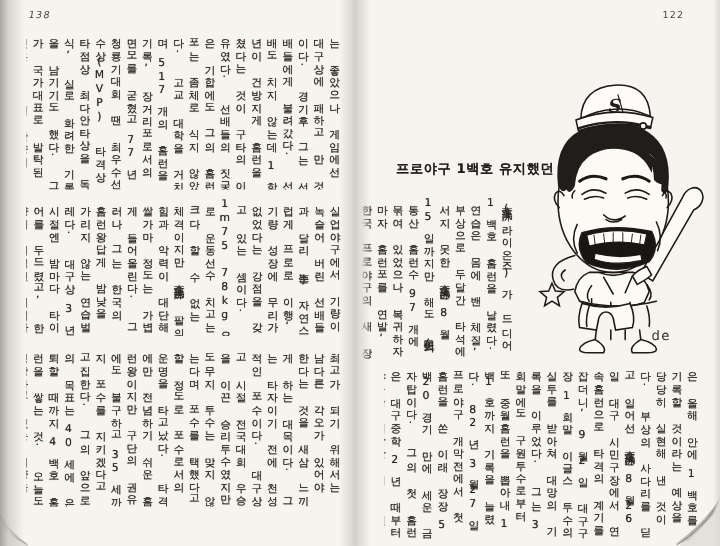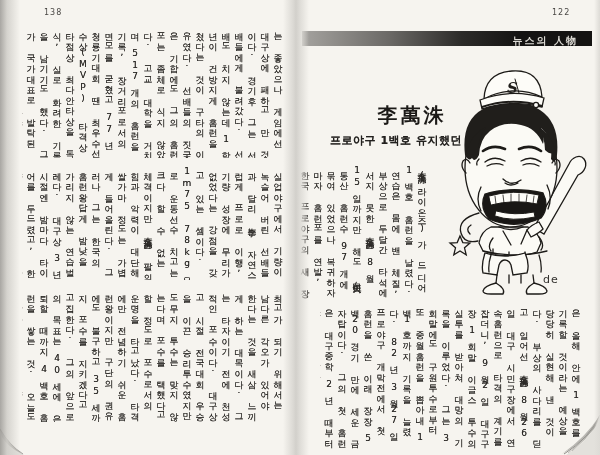--- a/index.html
+++ b/index.html
@@ -10,21 +10,21 @@
   
   .edge-shade{position:absolute;left:0;top:0;width:20px;height:455px;
       background:linear-gradient(90deg,#9b9995 0%,#cfcdc8 35%,rgba(246,244,239,0) 100%);
       opacity:.85;}
   .spine{position:absolute;left:283px;top:0;width:26px;height:455px;
       background:linear-gradient(90deg,rgba(0,0,0,0) 0%,#dedcd7 35%,#d2d0cb 50%,#dedcd7 65%,rgba(0,0,0,0) 100%);}
   .right-edge{position:absolute;right:0;top:0;width:6px;height:455px;
       background:linear-gradient(270deg,#dddbd6,rgba(246,244,239,0));}
 
   .pagenum{position:absolute;font-size:8px;color:#4a4845;letter-spacing:1px;}
-  .pagenum-left{left:44px;top:8px;}
+  .pagenum-left{left:24px;top:8px;font-style:italic;}
   .pagenum-right{left:552px;top:8px;}
 
   
   .vtext{position:absolute;writing-mode:vertical-rl;text-orientation:upright;
       font-size:9px;line-height:13px;letter-spacing:1.5px;color:#2b2926;
       overflow:hidden;text-shadow:0 0 .6px rgba(40,38,35,.75);}
   .lrow1{left:22px;top:26px;width:262px;height:132px;}
   .lrow2{left:22px;top:166px;width:262px;height:114px;}
   .lrow3{left:22px;top:288px;width:262px;height:134px;}
   .rblockA{left:300px;top:165px;width:128px;height:135px;}
@@ -53,25 +53,21 @@
 
 <div class="spread">
 
   <div class="pagenum pagenum-left">138</div>
   <div class="vtext lrow1">는 좋았으나 게임에선 대구상에 패하고 만 것이다. 경기후 그는 선배들에게 불려갔다. 선배도 치지 않는데 1학년이 건방지게 홈런을 쳤다는 것이 구타의 이유였다. 선배들의 짓궂은 기합에도 그의 홈런포는 좀체로 식지 않았다. 고교 대학을 거치며 517개의 홈런을 기록, 장거리포로서의 면모를 굳혔고 77년 청룡기대회 땐 최우수선수상(MVP) 타격상 타점상 최다안타상을 독식, 실로 화려한 기록을 남기기도 했다. 그가 국가대표로 발탁된 것은 79년 한양대 2년 시절. 실력도 있지만 그는 운도 억세게 좋은 선수다. 그가 소속했던 대구중 대구상 한양대는 항상 정상권을 유지했던 덕분에 자연스럽게 이름을 날릴 수 있었고, 프로야구 창설 시기와 대를 같이한 것이다.</div>
   <div class="vtext lrow2">실업야구에서 기량이 녹슬어 버린 선배들과 달리 李는 자연스럽게 프로로 이행, 기량 성장에 무리가 없었다는 강점을 갖고 있는 셈이다. 1m75 78kg으로 운동선수 치고는 크다 할 수 없는 체격이지만 李萬洙는 팔의 힘과 악력이 대단해 쌀가마 정도는 가볍게 들어올린다. 그러나 그는 한국의 홈런왕답게 밤낮을 가리지 않는 연습벌레다. 대구상 3년 시절엔 밤마다 타이어를 두드렸고, 한양대 시절엔 새벽마다 스윙을 거듭했다고 한다. 그런 연습은 프로무대에서도 계속되고 있다. 요즘도 새벽 5시에 일어나 2천회 이상의 배팅을 하고 난 후에야 아침을 먹는다는 것. 그만큼 한 분야에서 한국 최정상을</div>
   <div class="vtext lrow3">최고가 되기 위해서는 남다른 각오가 있어야 한다는 것을 새삼 느끼게 하는 대목이다. 그는 타자이기 전에 천성적인 포수이다. 대구상고 시절 전국대회 우승을 이끈 승리투수였지만 도무지 투수는 맞지 않는다며 포수를 택했다고 할 정도로 포수로서의 운명을 타고났다. 타격에만 전념하기 쉬운 홈런왕이지만 구단의 권유에도 불구하고 35세까지 포수를 지키겠다고 고집한다. 그의 앞으로의 목표는 40세에 은퇴할 때까지 4백호 홈런을 쌓는 것. 오늘도 성장하고 있는 기량을 볼 때 이 소망은 충분히 가능하리라는 생각이 든다. 미혼시절 부인의 권유로 교회에 나가기 시작, 지난해 12월엔 대구제일침례교회 집사가 됐다.●</div>
 
   <div class="pagenum pagenum-right">122</div>
 
-  <div class="section-band">
-    <span>뉴스의 人物</span>
-  </div>
 
-  <div class="article-title">李萬洙</div>
   <div class="article-subtitle">프로야구 1백호 유지했던</div>
 
   <div class="vtext rblockA">李萬洙(라이온즈)가 드디어 1백호 홈런을 날렸다. 연습은 몸에 밴 체질, 부상으로 두달간 타석에 서지 못한 李萬洙는 8월15일까지만 해도 白仁天의 통산 홈런수 97개에 묶여 있었으나 복귀하자마자 홈런포를 연발, 한국 프로야구의 새 장을 여는 1백호 고지에 올라선 것이다.</div>
   <div class="vtext rblockC">은 올해 안에 1백호를 기록할 것이라는 예상을 당당히 실현해 낸 것이다. 부상의 사다리를 딛고 일어선 李萬洙는 8월26일 대구 시민구장에서 연속홈런으로 타격의 계기를 잡더니, 9월2일 대구구장 1회말 이글스 투수의 실투를 받아쳐 대망의 기록을 이루었다. 그는 3회말에도 구원투수로부터 또 중월홈런을 뽑아내 1백1호까지 기록을 늘렸다. 82년 3월27일 프로야구 개막전에서 첫 홈런을 쏜 이래 장장 5백20경기 만에 세운 금자탑이다. 그의 첫 홈런은 대구중학 2년 때부터 야구를 시작한 지 4년 만인 75년 청룡기대회 대전고와의 경기에서 나왔다.</div>
 
   <svg class="caricature" viewBox="0 0 160 240">
     <g stroke="#1d1b18" fill="none" stroke-width="1.3" stroke-linecap="round">
 
       <path d="M44,158 q-22,6 -18,20 q3,11 17,8 M36,170 q-6,4 -1,9"></path>
 

